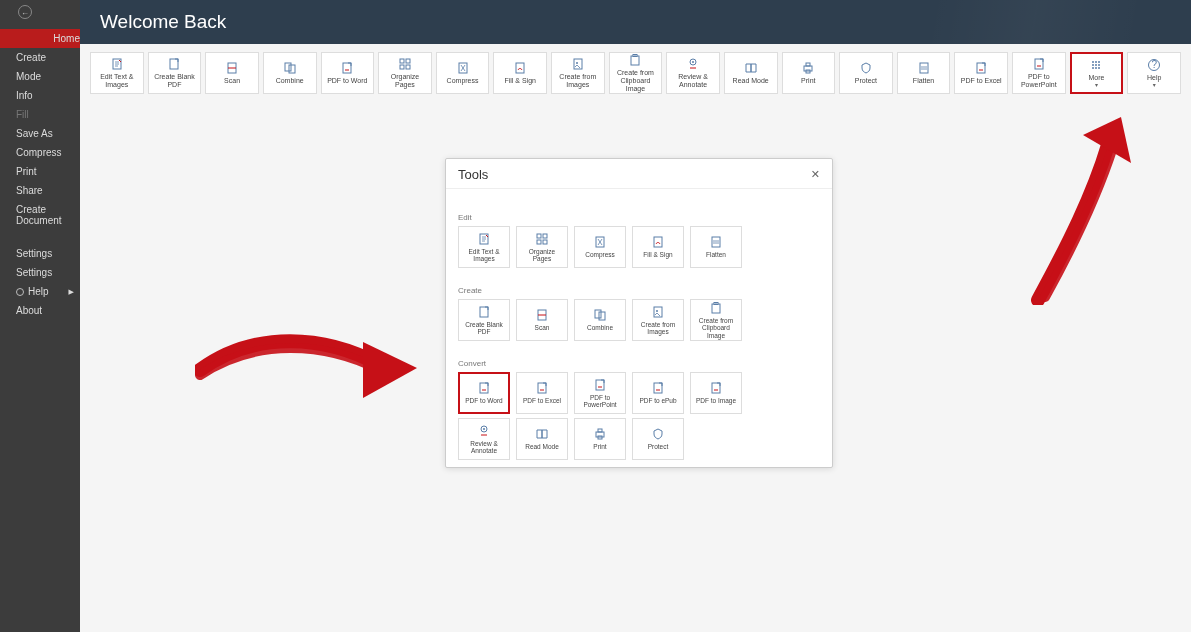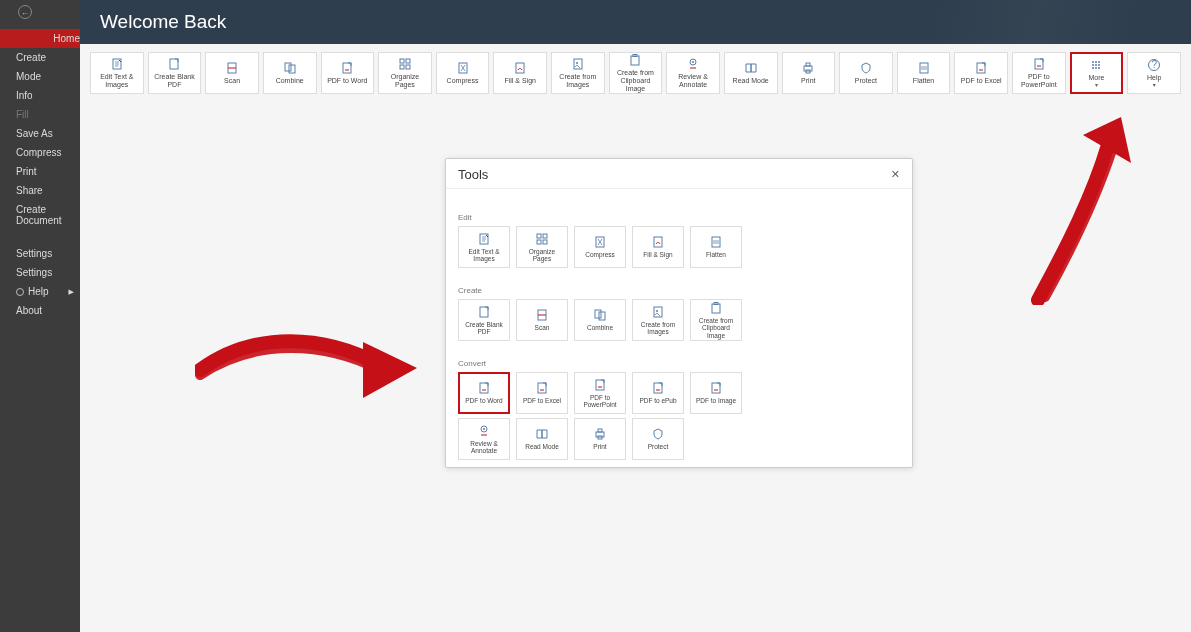--- a/index.html
+++ b/index.html
@@ -41,21 +41,21 @@
   }
   .tool-btn .icon { width:14px; height:14px; margin-bottom:2px; display:flex;align-items:center;justify-content:center; }
   .tool-btn .label { max-width: 52px; }
   .tool-btn.more-h { border: 2px solid #c61017; }
 
   .dots3x3 { display:grid; grid-template-columns:repeat(3,2px); grid-template-rows:repeat(3,2px); gap:1px; }
   .dots3x3 span { width:2px;height:2px;background:#5a7ea8;border-radius:50%; }
 
   
   .modal {
-    position: absolute; left: 365px; top: 158px; width: 468px; height: 310px;
+    position: absolute; left: 365px; top: 158px; width: 388px; height: 310px;
     background: #fff; border: 1px solid #ccc; border-radius: 2px;
     box-shadow: 0 1px 6px rgba(0,0,0,0.12);
     display: flex; flex-direction: column;
   }
   .modal-head { display:flex; align-items:center; justify-content:space-between; padding: 8px 12px 6px; border-bottom: 1px solid #eee; }
   .modal-title { font-size: 13px; color: #333; }
   .modal-close { font-size: 11px; color: #666; cursor:pointer; }
   .modal-body { padding: 6px 12px 10px; overflow:auto; }
   .sec-title { font-size: 8px; color: #777; margin: 18px 0 4px; }
   .tile-row { display:flex; gap:6px; margin-bottom:4px; }

